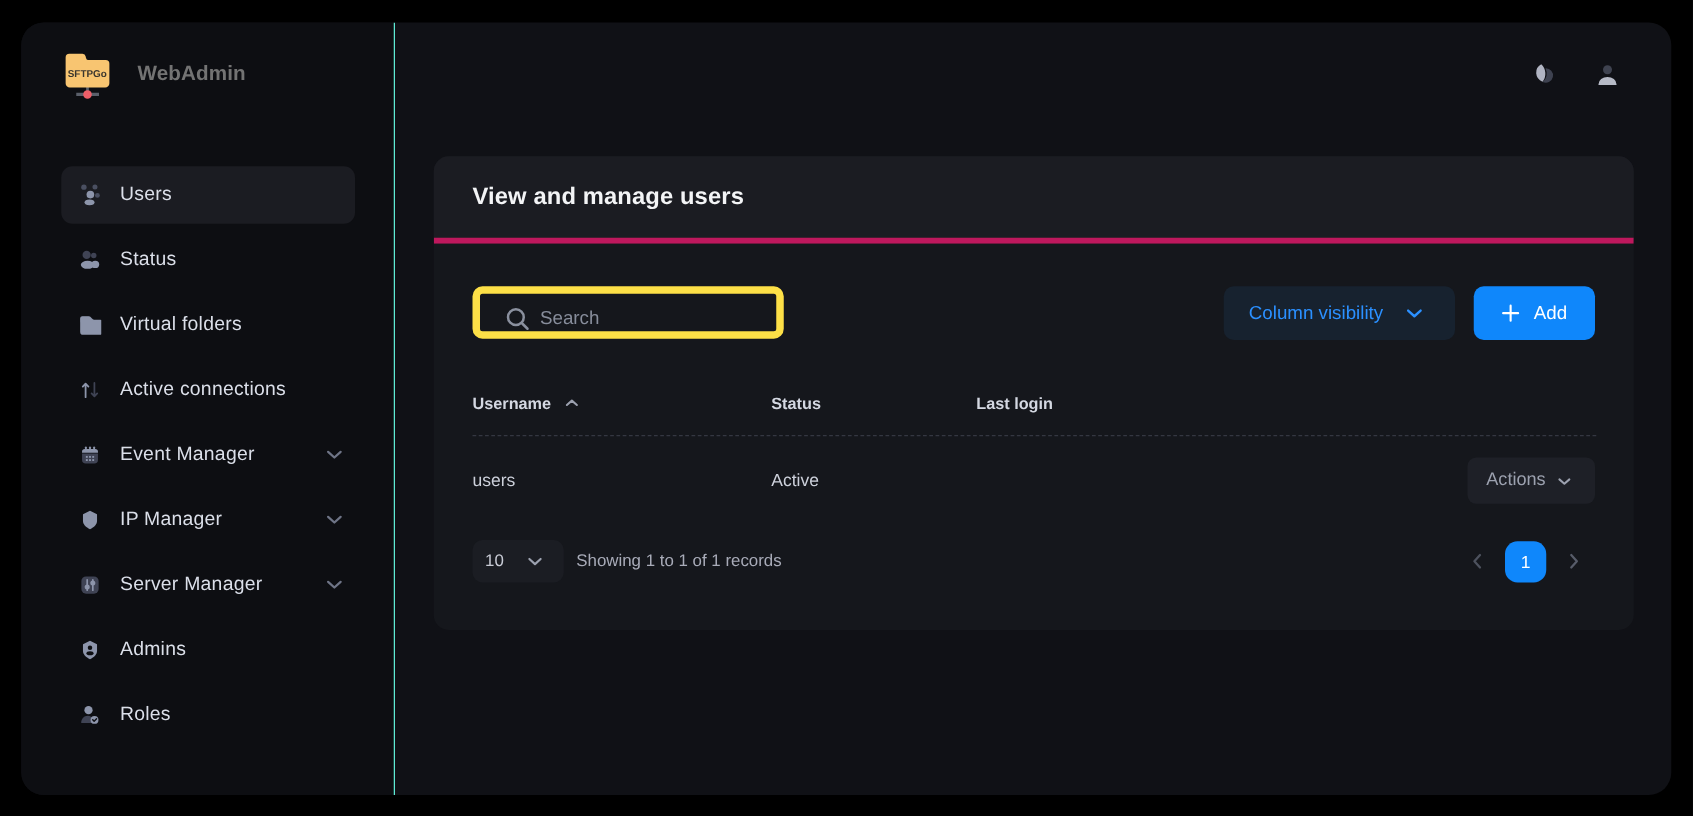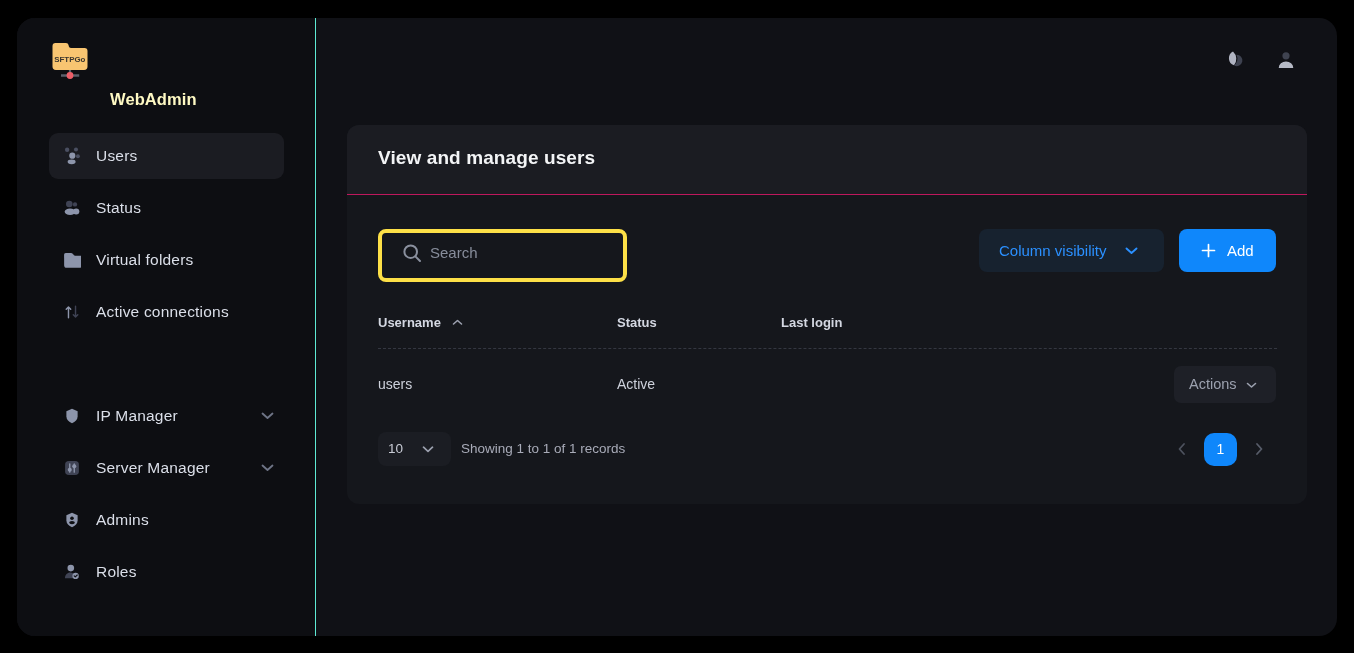--- a/index.html
+++ b/index.html
@@ -1,31 +1,31 @@
 <!DOCTYPE html>
 <html><head>
 <meta charset="utf-8">
 <style>
 * { margin:0; padding:0; box-sizing:border-box; }
 html,body { width:1354px; height:653px; background:#000; font-family:"Liberation Sans", sans-serif; overflow:hidden; }
 .app { position:absolute; left:17px; top:18px; width:1320px; height:618px; border-radius:18px; background:#101116; overflow:hidden; }
 .sidebar { position:absolute; left:0; top:0; width:299px; height:618px; background:#0D0E12; border-right:1px solid #5eead4; }
 .logo-ic { position:absolute; left:35px; top:24px; }
-.brand { position:absolute; left:93px; top:32px; font-size:16.5px; font-weight:700; color:#fef9c3; letter-spacing:0.1px;margin-top:40px; }
+.brand { position:absolute; left:93px; top:32px; font-size:16.5px; font-weight:700; color:#737373; letter-spacing:0.1px; }
 .nav-item { position:absolute; left:32px; width:235px; height:46px; border-radius:9px; }
 .nav-item.sel { background:#1B1C22; }
 .nav-item .ic { position:absolute; left:14px; top:14px; width:18px; height:18px; }
 .nav-item .lbl { position:absolute; left:47px; top:0; line-height:46px; font-size:15.5px; font-weight:500; color:#DBDFE9; letter-spacing:0.2px; }
 .nav-item .chev { position:absolute; left:212px; top:19px; }
 .main { position:absolute; left:300px; top:0; width:1020px; height:618px; }
 .topbar-ic { position:absolute; }
 .card { position:absolute; left:30px; top:107px; width:960px; height:379px; background:#15171C; border-radius:12px; }
-.card-head { position:absolute; left:0; top:0; width:960px; height:70px; background:#1B1C22; border-bottom:1px solid #be185d; border-radius:12px 12px 0 0; }
+.card-head { position:absolute; left:0; top:0; width:960px; height:70px; background:#1B1C22; border-bottom:5px solid #be185d; border-radius:12px 12px 0 0; }
 .card-title { position:absolute; left:31px; top:22px; font-size:19px; font-weight:700; color:#F3F4F6; letter-spacing:0.1px; }
-.search { position:absolute; left:31px; top:104px; width:249px; height:53px; border:4px solid #fde047; border-radius:8px;padding-left:48px; }
+.search { position:absolute; left:31px; top:104px; width:249px; height:42px; border:6px solid #fde047; border-radius:8px;padding-left:48px; }
 .search .mag { position:absolute; left:20px; top:10px; }
 .search .ph { position:absolute; left:48px; top:0; line-height:40px; font-size:15px; color:#878D9B; }
 .colvis { position:absolute; left:632px; top:104px; width:185px; height:43px; background:#17222F; border-radius:8px; }
 .colvis .t { position:absolute; left:20px; top:0; line-height:43px; font-size:15px; font-weight:500; color:#2B90FF; }
 .colvis .chev { position:absolute; left:146px; top:18px; }
 .btn-add { position:absolute; left:832px; top:104px; width:97px; height:43px; background:#0F87FB; border-radius:8px; }
 .btn-add .plus { position:absolute; left:22px; top:14px; }
 .btn-add .t { position:absolute; left:48px; top:0; line-height:43px; font-size:15px; font-weight:500; color:#fff; }
 .th { position:absolute; font-size:13px; font-weight:700; color:#D4D8E2; }
 .td { position:absolute; font-size:14px; font-weight:400; color:#CDD1DB; line-height:16px; }
@@ -143,20 +143,39 @@
       </svg>
       <div class="lbl">Virtual folders</div>
     </div>
     <div class="nav-item" style="top:271px;">
       <svg class="ic" viewBox="0 0 24 24">
         <path d="M7.3 19.6 V 5.5 M4.3 8.4 L7.3 5.2 L10.3 8.4" fill="none" stroke="#8D95AB" stroke-width="1.9" stroke-linecap="round" stroke-linejoin="round"></path>
         <path d="M16.7 4.4 V 18.4 M13.7 15.6 L16.7 18.8 L19.7 15.6" fill="none" stroke="#3F4354" stroke-width="1.9" stroke-linecap="round" stroke-linejoin="round"></path>
       </svg>
       <div class="lbl">Active connections</div>
       </div>
+    <div class="nav-item" style="top:323px;">
+      <svg class="ic" viewBox="0 0 24 24">
+        <rect x="6.6" y="2.8" width="2" height="4" rx="1" fill="#8D95AB"></rect>
+        <rect x="11" y="2.8" width="2" height="4" rx="1" fill="#8D95AB"></rect>
+        <rect x="15.4" y="2.8" width="2" height="4" rx="1" fill="#8D95AB"></rect>
+        <path d="M3.5 8.5 a3 3 0 0 1 3-3 h11 a3 3 0 0 1 3 3 v1.2 h-17 Z" fill="#8D95AB"></path>
+        <path d="M3.5 10.5 h17 v6.5 a4 4 0 0 1 -4 4 h-9 a4 4 0 0 1 -4-4 Z" fill="#3F4354"></path>
+        <rect x="7.6" y="13" width="2" height="2" fill="#8D95AB"></rect>
+        <rect x="11" y="13" width="2" height="2" fill="#8D95AB"></rect>
+        <rect x="14.4" y="13" width="2" height="2" fill="#8D95AB"></rect>
+        <rect x="7.6" y="16.4" width="2" height="2" fill="#8D95AB"></rect>
+        <rect x="11" y="16.4" width="2" height="2" fill="#8D95AB"></rect>
+        <rect x="14.4" y="16.4" width="2" height="2" fill="#8D95AB"></rect>
+      </svg>
+      <div class="lbl">Event Manager</div>
+      <svg class="chev" width="13" height="8" viewBox="0 0 13 8">
+          <path d="M1.5 1.5 L6.5 6 L11.5 1.5" fill="none" stroke="#6E7486" stroke-width="1.8" stroke-linecap="round" stroke-linejoin="round"></path>
+        </svg>
+    </div>
     <div class="nav-item" style="top:375px;">
       <svg class="ic" viewBox="0 0 24 24">
         <path d="M12 2.2 l7.5 3.6 v7 c0 4.2-3.2 6.8-7.5 9 c-4.3-2.2-7.5-4.8-7.5-9 v-7 Z" fill="#8D95AB"></path>
       </svg>
       <div class="lbl">IP Manager</div>
       <svg class="chev" width="13" height="8" viewBox="0 0 13 8">
           <path d="M1.5 1.5 L6.5 6 L11.5 1.5" fill="none" stroke="#6E7486" stroke-width="1.8" stroke-linecap="round" stroke-linejoin="round"></path>
         </svg>
     </div>
     <div class="nav-item" style="top:427px;">

